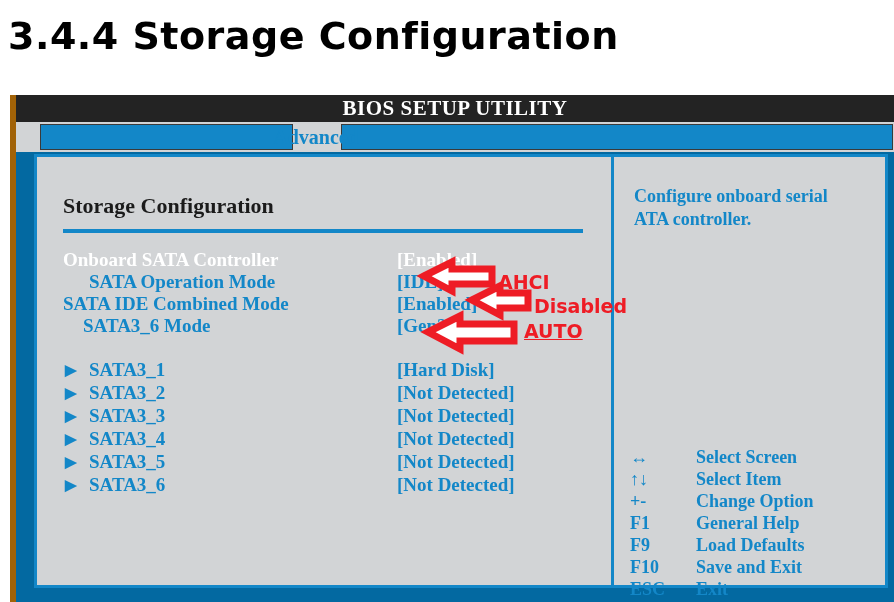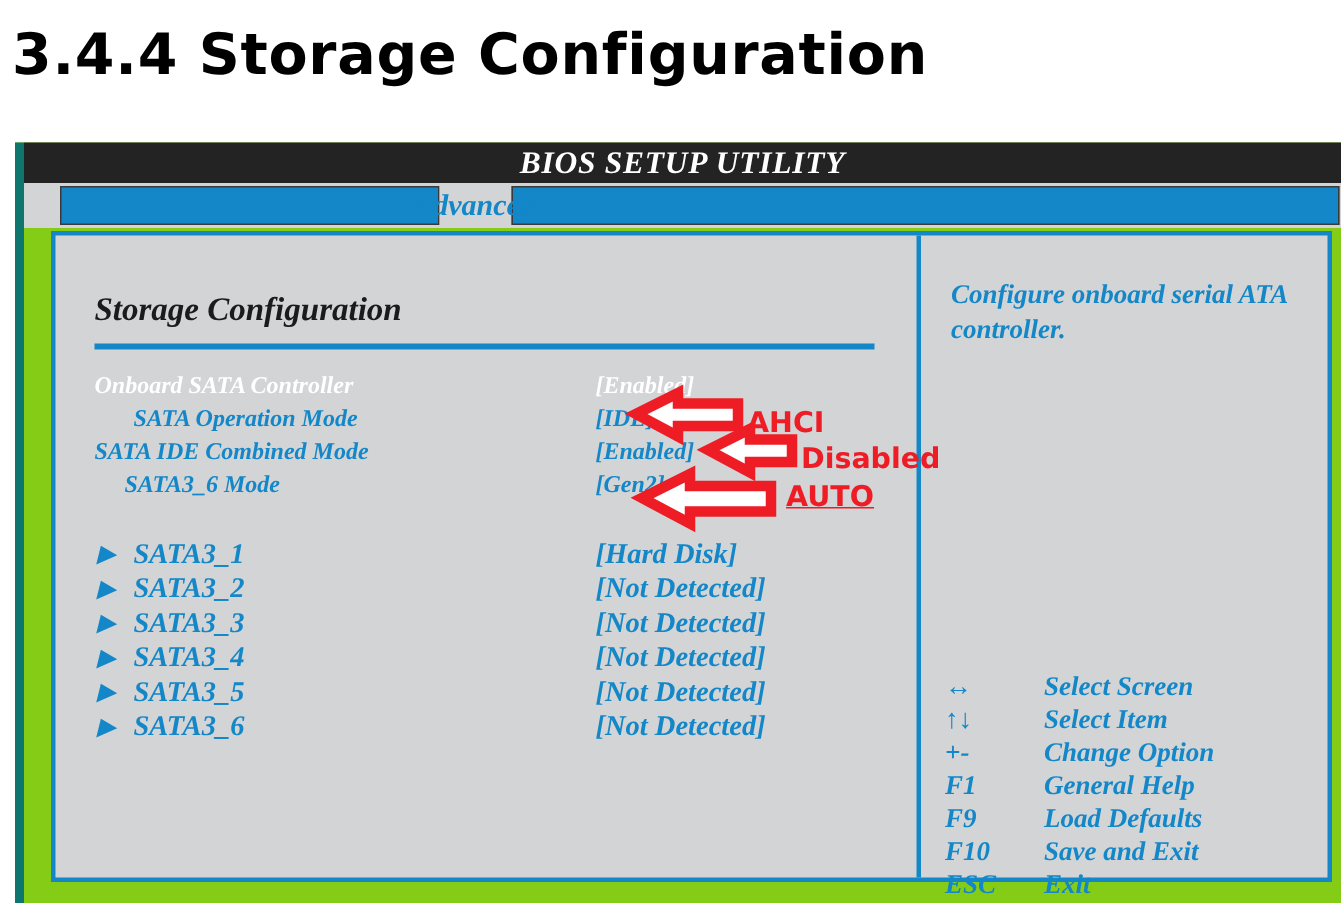--- a/index.html
+++ b/index.html
@@ -31,24 +31,23 @@
     white-space: nowrap;
   }
 
   
   #bios-window {
     position: absolute;
     left: 10px;
     top: 95px;
     width: 884px;
     height: 507px;
-    background: #84cc16;
-    border-left: 6px solid #0f766e;
+    background: #0369a1;
+    border-left: 6px solid #a16207;
     box-sizing: border-box;
-    font-style: italic;
   }
 
   
   #bios-titlebar {
     position: absolute;
     left: 0;
     top: 0;
     right: 0;
     height: 27px;
     background: #232323;
@@ -146,21 +145,21 @@
     width: 520px;
     height: 4px;
     background: #1387c8;
   }
 
   .opt-row {
     position: absolute;
     left: 0;
     width: 574px;
     height: 22px;
-    font-size: 16px;
+    font-size: 19px;
     font-weight: bold;
     white-space: nowrap;
   }
   .opt-label {
     position: absolute;
     top: 0;
     white-space: nowrap;
   }
   .opt-value {
     position: absolute;

